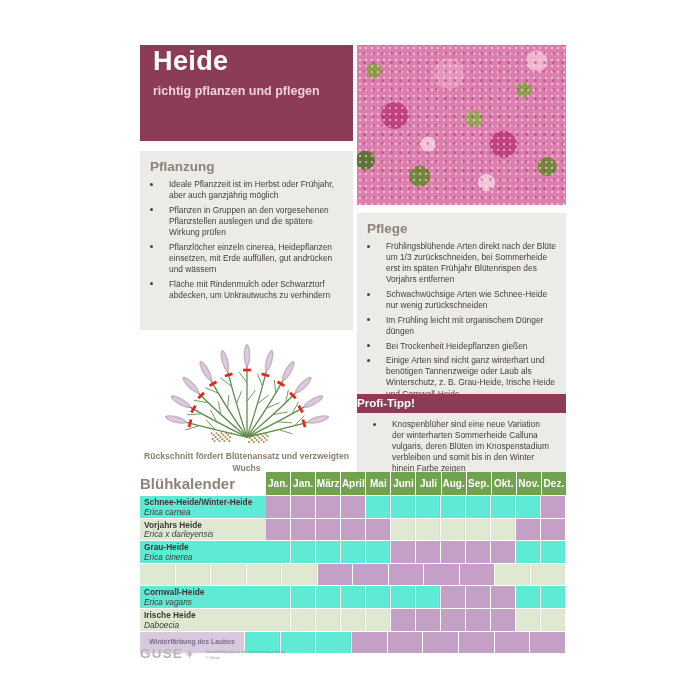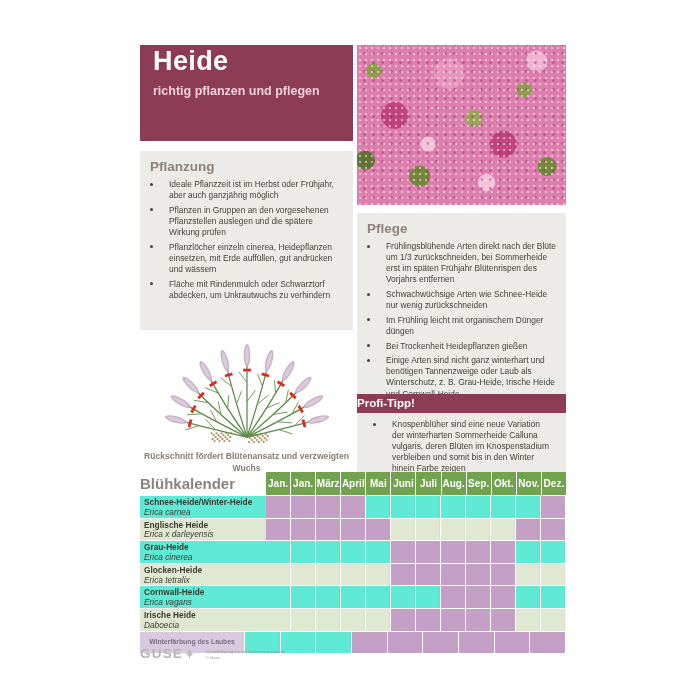--- a/index.html
+++ b/index.html
@@ -300,21 +300,21 @@
           <div class="cell"></div>
           <div class="cell"></div>
           <div class="cell"></div>
           <div class="cell"></div>
           <div class="cell"></div>
           <div class="cell bloom"></div>
         </div>
       </div>
       <div class="cal-row shade-green">
         <div class="row-label">
-          <div class="nm">Englische Heide</div>
+          <div class="nm">Vorjahrs Heide</div>
           <div class="sp">Erica x darleyensis</div>
         </div>
         <div class="cells">
           <div class="cell bloom"></div>
           <div class="cell bloom"></div>
           <div class="cell bloom"></div>
           <div class="cell bloom"></div>
           <div class="cell bloom"></div>
           <div class="cell"></div>
           <div class="cell"></div>
@@ -339,24 +339,20 @@
           <div class="cell bloom"></div>
           <div class="cell bloom"></div>
           <div class="cell bloom"></div>
           <div class="cell bloom"></div>
           <div class="cell bloom"></div>
           <div class="cell"></div>
           <div class="cell"></div>
         </div>
       </div>
       <div class="cal-row shade-green">
-        <div class="row-label">
-          <div class="nm">Glocken-Heide</div>
-          <div class="sp">Erica tetralix</div>
-        </div>
         <div class="cells">
           <div class="cell"></div>
           <div class="cell"></div>
           <div class="cell"></div>
           <div class="cell"></div>
           <div class="cell"></div>
           <div class="cell bloom"></div>
           <div class="cell bloom"></div>
           <div class="cell bloom"></div>
           <div class="cell bloom"></div>

